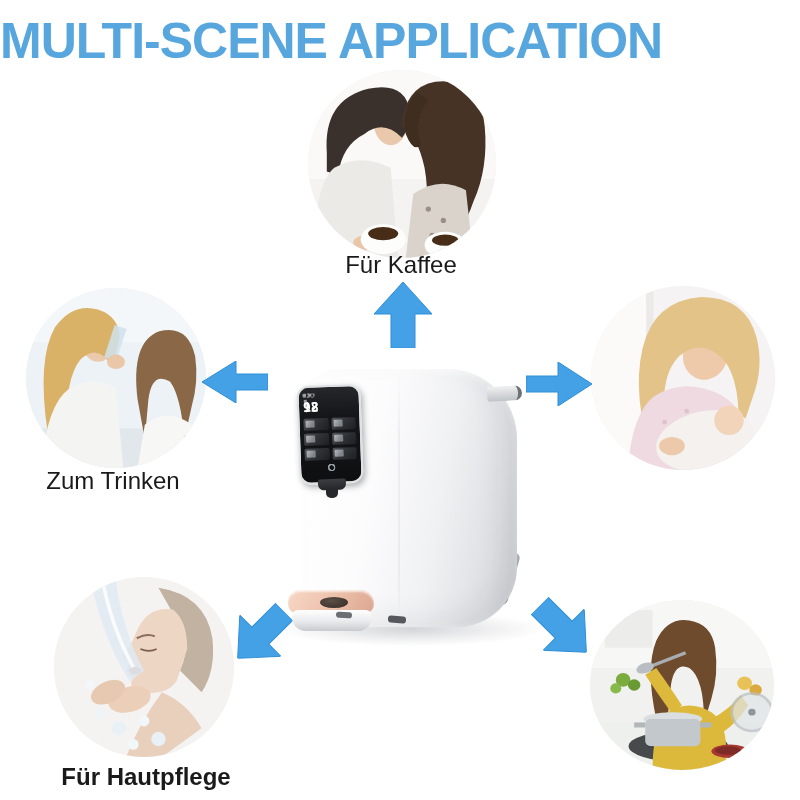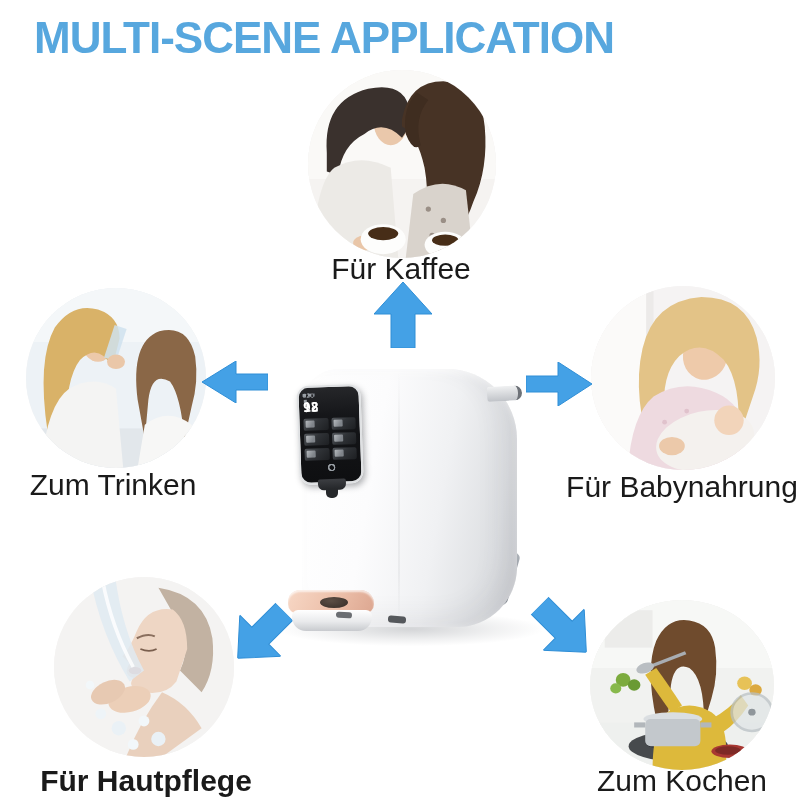--- a/index.html
+++ b/index.html
@@ -1,31 +1,31 @@
 <!DOCTYPE html>
 <html><head>
 <meta charset="utf-8">
 <style>
   html,body{margin:0;padding:0;background:#fff;}
   .stage{position:relative;width:800px;height:800px;background:#ffffff;overflow:hidden;
          font-family:"Liberation Sans",sans-serif;}
   
   .title{position:absolute;top:16px;left:0;width:648px;text-align:center;
-         font-size:44px;font-weight:bold;letter-spacing:-1px;line-height:1.0;
+         font-size:50px;font-weight:bold;letter-spacing:-1px;line-height:1.0;
          color:#57a7de;white-space:nowrap;}
   
   .circle{position:absolute;border-radius:50%;overflow:hidden;background:#f4f3f2;}
   .circle svg{display:block;width:100%;height:100%;}
   .c-top{left:308px;top:70px;width:188px;height:188px;}
   .c-left{left:26px;top:288px;width:180px;height:180px;}
   .c-right{left:591px;top:286px;width:184px;height:184px;}
   .c-bleft{left:54px;top:577px;width:180px;height:180px;}
   .c-bright{left:590px;top:600px;width:184px;height:170px;border-radius:50%;}
   
-  .slabel{position:absolute;transform:translateX(-50%);font-size:30px;color:#1a1a1a;
+  .slabel{position:absolute;transform:translateX(-50%);font-size:24px;color:#1a1a1a;
           white-space:nowrap;line-height:1.1;}
   .l-top{left:401px;top:252px;}
   .l-left{left:113px;top:468px;text-align:center;}
   .l-right{left:682px;top:470px;}
   .l-bleft{left:146px;top:764px;font-weight:bold;}
   .l-bright{left:682px;top:764px;}
   
   .arrow{position:absolute;}
   .arrow svg{display:block;width:100%;height:100%;}
   .a-up{left:374px;top:282px;width:58px;height:66px;}
@@ -194,23 +194,21 @@
       <rect x="24" y="72" width="6" height="3" fill="#b2b7bb"></rect>
         <rect x="60" y="72" width="6" height="3" fill="#b2b7bb"></rect>
       <ellipse cx="76" cy="89" rx="10" ry="4" fill="#a83832"></ellipse>
       <ellipse cx="75" cy="88.5" rx="7" ry="2.5" fill="#7e2a26"></ellipse>
       <rect x="85" y="87" width="10" height="3" fill="#3a3d40" transform="rotate(10 85 87)"></rect>
     </svg>
   </div>
 
   <div class="slabel l-top">Für Kaffee</div>
   <div class="slabel l-left">Zum Trinken</div>
-  <div class="slabel l-right">Für Babynahrung</div>
   <div class="slabel l-bleft">Für Hautpflege</div>
-  <div class="slabel l-bright">Zum Kochen</div>
 
   <div class="arrow a-up">
     <svg viewBox="0 0 58 66">
         <polygon points="29,0 58,32 41,32 41,66 17,66 17,32 0,32" fill="#44a1e6" stroke="#2f8ed6" stroke-width="1"></polygon>
       </svg>
   </div>
   <div class="arrow a-left">
     <svg viewBox="0 0 66 42">
         <polygon points="0,21 34,0 34,13 66,13 66,29 34,29 34,42" fill="#44a1e6" stroke="#2f8ed6" stroke-width="1"></polygon>
       </svg>

